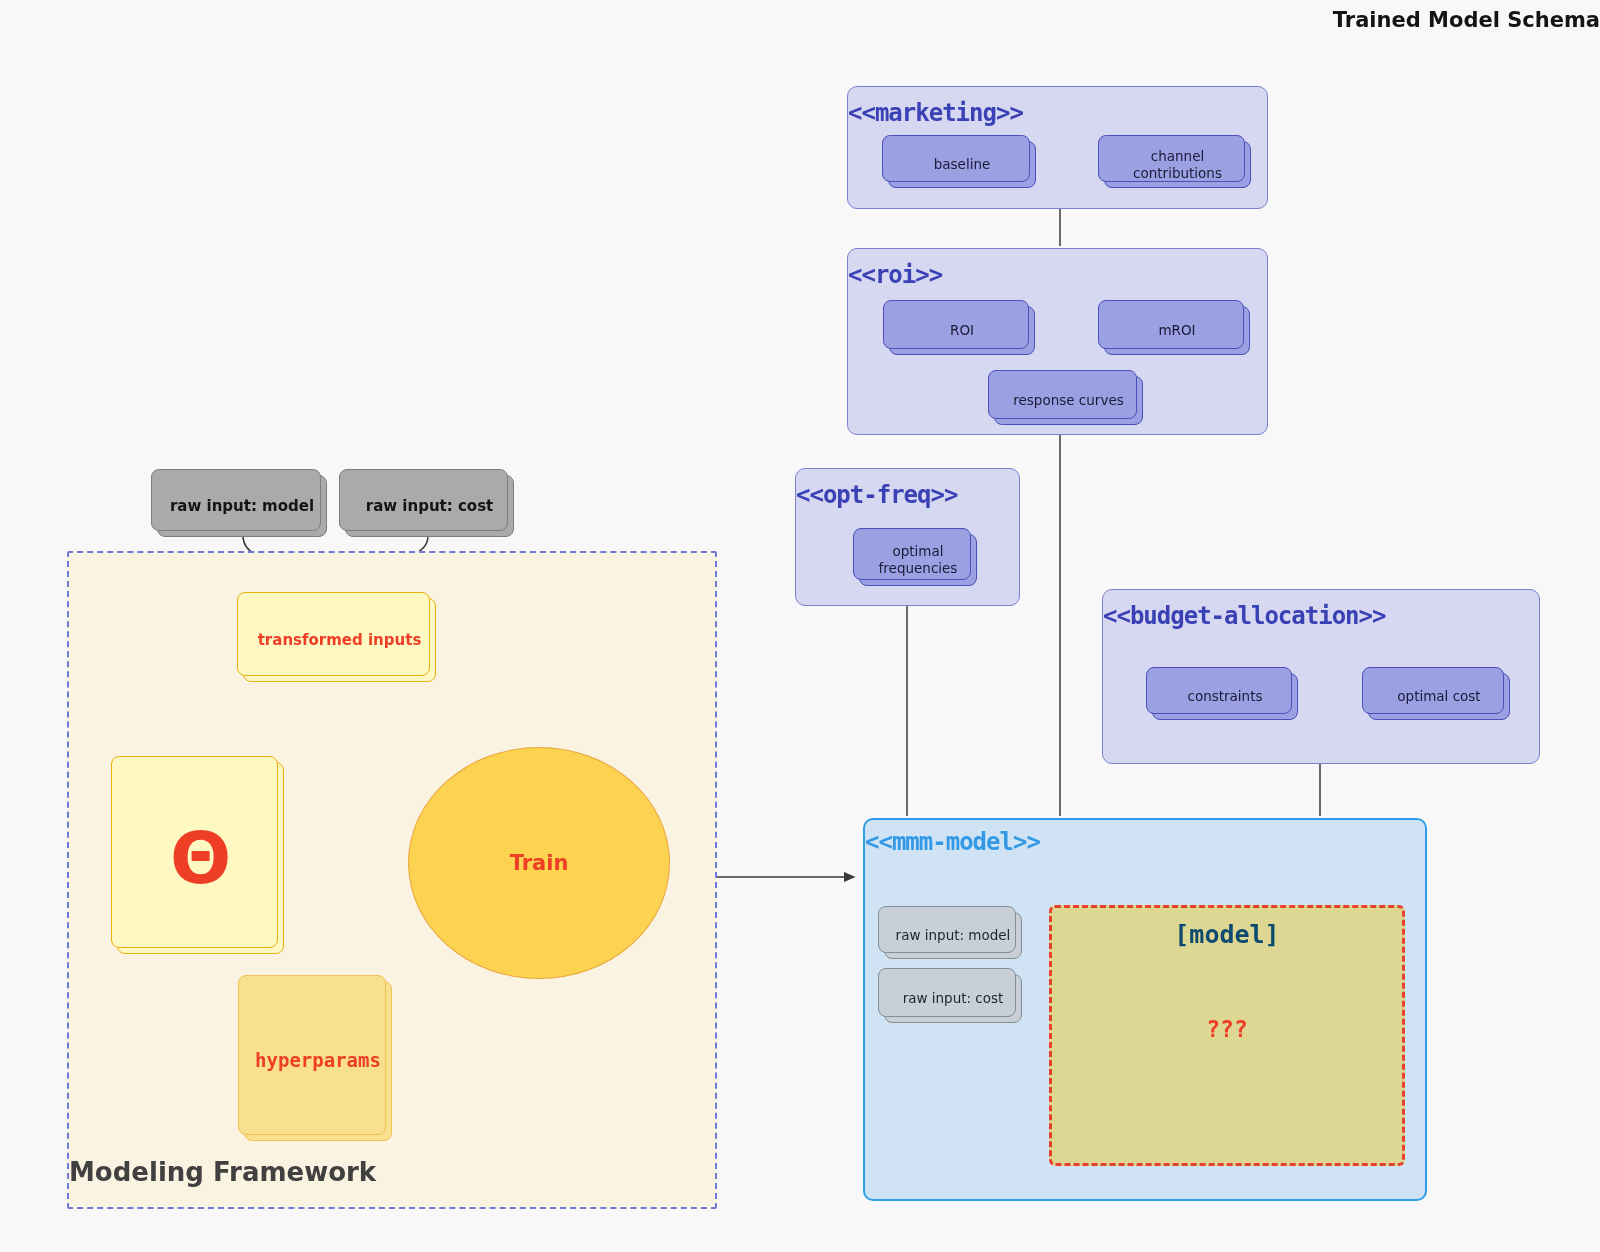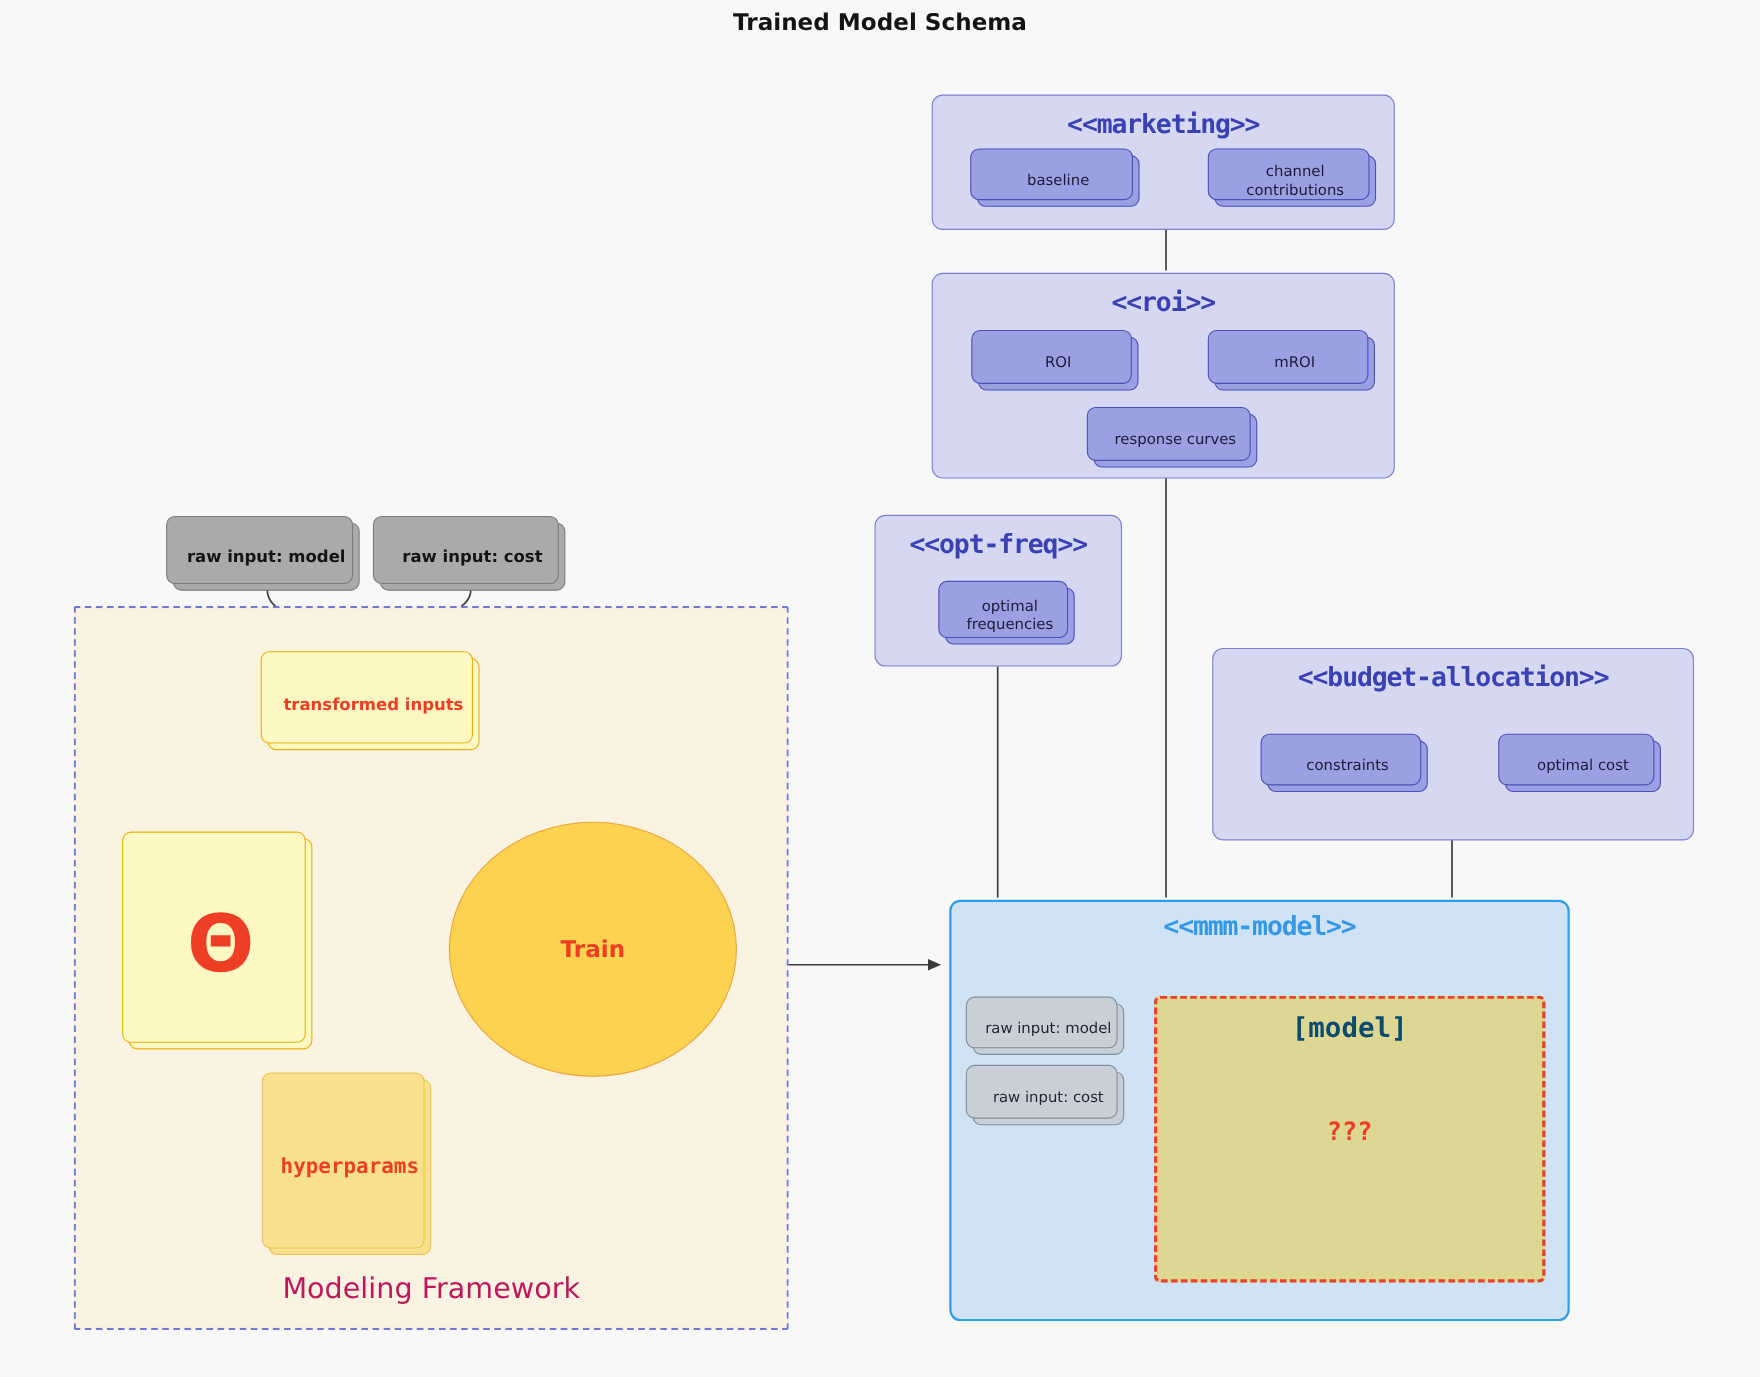--- a/index.html
+++ b/index.html
@@ -1,28 +1,28 @@
 <!DOCTYPE html>
 <html><head>
 <meta charset="utf-8">
 <style>
   html,body{margin:0;padding:0;background:#f8f8f8;}
   .canvas{
     position:relative;width:1600px;height:1252px;background:#f8f8f8;
     font-family:"DejaVu Sans","Liberation Sans",sans-serif;overflow:hidden;
   }
   .main-title{
-    position:absolute;top:8px;left:0;width:1600px;text-align:center;
+    position:absolute;top:8px;left:0;width:1600px;text-align:right;
     font-size:21px;font-weight:bold;color:#141414;
   }
   .overlay{position:absolute;left:0;top:0;pointer-events:none;}
   
   .grp{position:absolute;background:#d6d7f1;border:1.5px solid #7b80d1;border-radius:10px;}
   .grp-title{
-    padding-top:12px;text-align:center;
+    padding-top:12px;text-align:left;
     font-family:"DejaVu Sans Mono","Liberation Mono",monospace;
     font-weight:bold;font-size:24px;color:#3a41b5;letter-spacing:-1px;
   }
   .grp-mmm{background:#cfe3f4;border:2px solid #2e9fe6;}
   .grp-mmm .grp-title{color:#3399e6;padding-top:8px;}
   
   .node{
     position:absolute;display:flex;align-items:center;justify-content:center;
     text-align:center;border-radius:8px;z-index:0;line-height:1.25;
   }
@@ -35,22 +35,22 @@
   .grayl{background:#c9cfd6;border:1.5px solid #848e96;color:#1c2530;font-size:13.5px;}
   .gold{background:#fef9c3;border:1.5px solid #ecaf0b;color:#ee3e25;}
   .goldlight{background:#f9e08e;border:1.5px solid #eec34f;color:#ee3e25;}
   .ellipse{border-radius:50%;background:#fbd351;border:1.5px solid #eba53c;
     color:#ee3e25;font-size:21px;font-weight:bold;text-align:center;}
   .framework{
     position:absolute;left:67px;top:551px;width:646px;height:654px;
     background:#faf3e2;border:2px dashed #6f79d8;border-radius:2px;
   }
   .fw-label{
-    position:absolute;top:604px;left:0;width:100%;text-align:center;
-    font-size:26px;font-weight:normal;color:#be185d;
+    position:absolute;top:604px;left:0;width:100%;text-align:left;
+    font-size:26px;font-weight:bold;color:#404040;
   }
   .mono{font-family:"DejaVu Sans Mono","Liberation Mono",monospace;}
   .dashedmodel{
     position:absolute;left:184px;top:85px;width:350px;height:255px;
     background:#ded794;border:3px dashed #e8432a;border-radius:6px;
   }
   .modeltag{
     position:absolute;top:12px;left:0;width:100%;text-align:center;
     font-family:"DejaVu Sans Mono","Liberation Mono",monospace;
     font-weight:bold;font-size:25px;color:#0c4a6e;

